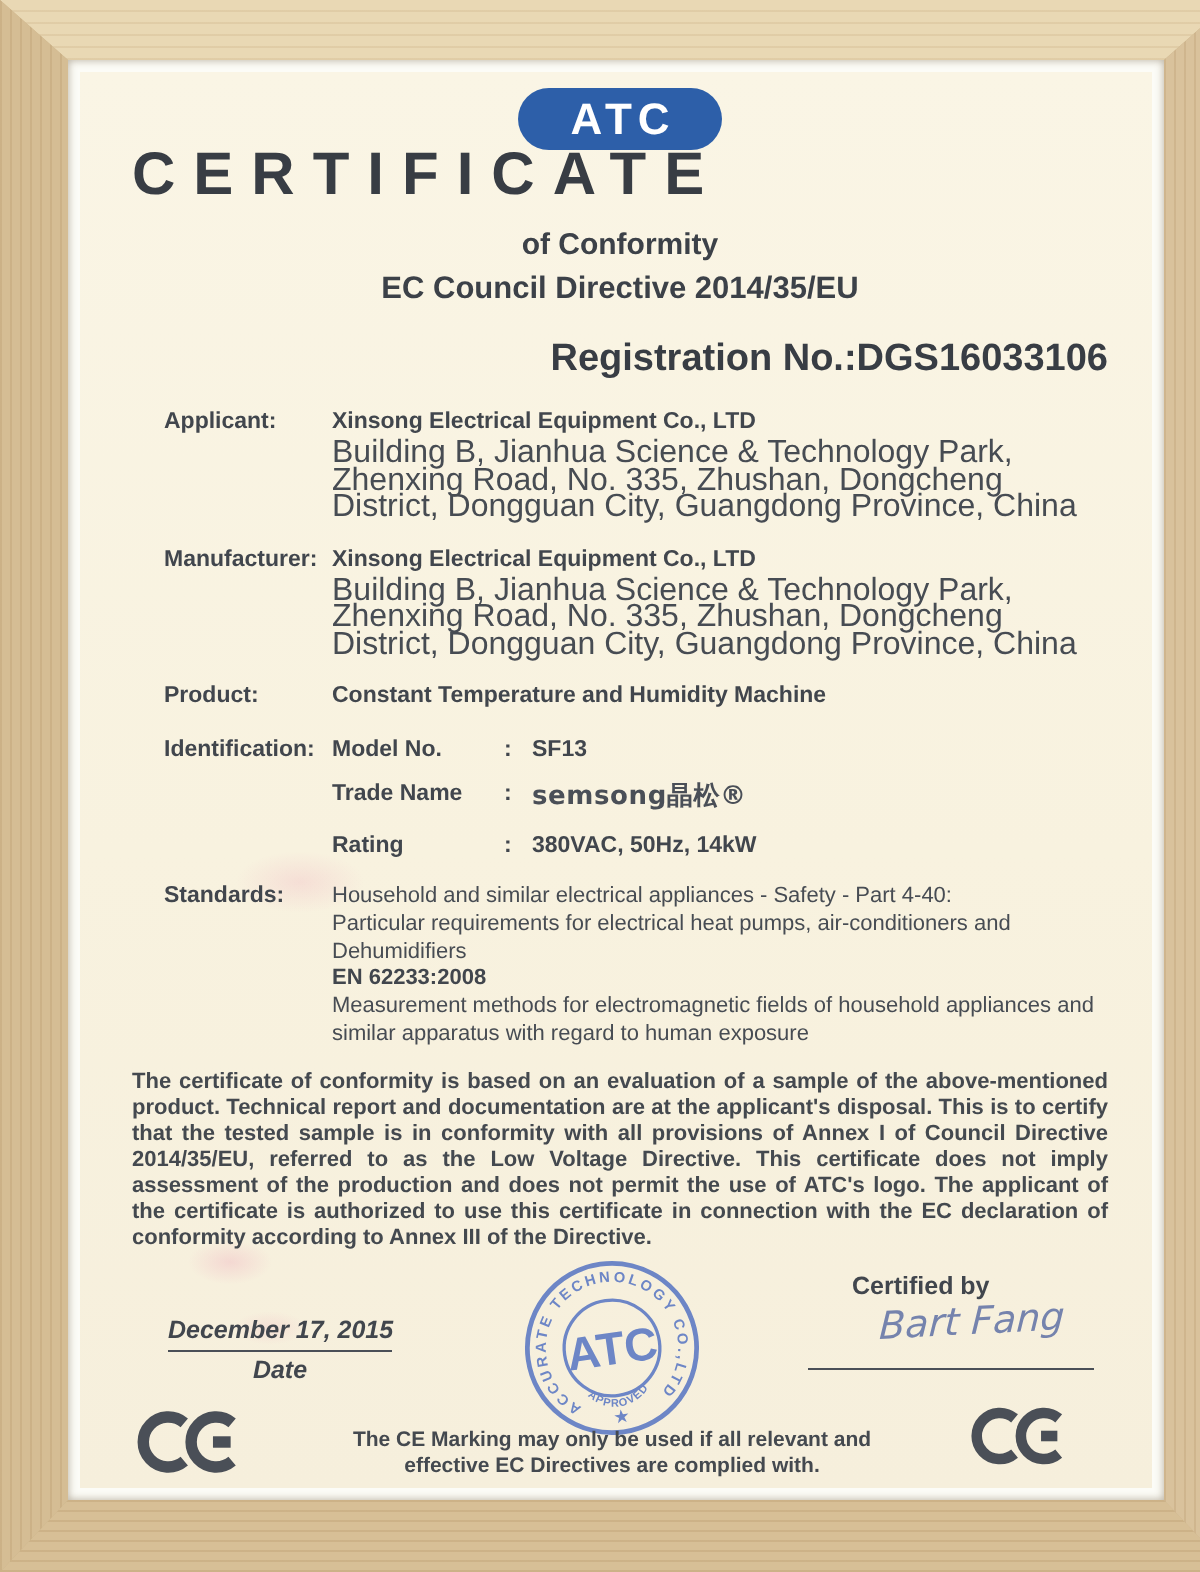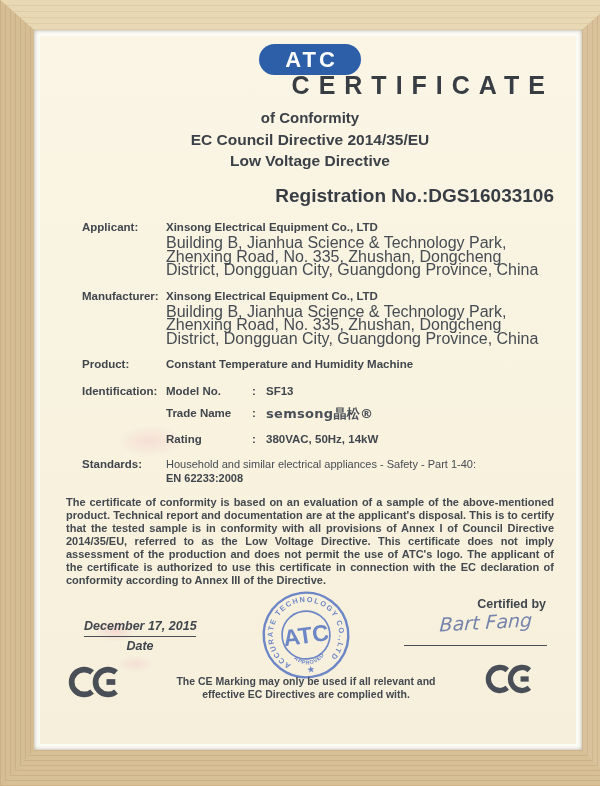--- a/index.html
+++ b/index.html
@@ -19,21 +19,21 @@
     background:
       radial-gradient(ellipse 46px 22px at 110px 405px, rgba(232,120,165,.16), transparent 70%),
       radial-gradient(ellipse 30px 16px at 75px 595px, rgba(232,120,165,.20), transparent 70%),
       radial-gradient(ellipse 26px 12px at 95px 628px, rgba(232,120,165,.14), transparent 70%),
       linear-gradient(180deg,#faf5e5 0%,#f8f2df 55%,#f6efdc 100%);
     color:#41464d;padding:6px 22px 0 26px;box-sizing:border-box;}
 
   
   .logo-pill{width:102px;height:31px;margin:2px auto 0;background:#2d5fa9;border-radius:16px;display:flex;align-items:center;justify-content:center;}
   .logo-pill span{color:#fff;font-weight:bold;font-size:22px;letter-spacing:3px;padding-left:3px;}
-  .title{margin-top:-4px;text-align:right;font-weight:bold;font-size:25px;letter-spacing:9px;color:#383d44;white-space:nowrap;}
+  .title{margin-top:-4px;text-align:left;font-weight:bold;font-size:30px;letter-spacing:9px;color:#383d44;white-space:nowrap;}
   .subtitle{margin-top:9px;text-align:center;font-weight:bold;font-size:15px;color:#3c4148;}
   .directive{margin-top:5px;text-align:center;font-weight:bold;font-size:15.5px;color:#3c4148;}
   .directive.second{margin-top:3px;}
   .registration{margin-top:15px;text-align:right;font-weight:bold;font-size:19px;color:#383d44;}
 
   
   .row{display:grid;grid-template-columns:84px 1fr;margin:13px 0 0 16px;font-size:11.5px;}
   .row .lbl{font-weight:bold;}
   .row .name{font-weight:bold;}
   .row .addr{font-weight:normal;font-size:16px;line-height:13.5px;margin-top:3px;color:#474c53;}
@@ -43,21 +43,21 @@
   .ident-row .ival{font-weight:bold;}
   .trade-logo{font-family:"DejaVu Sans",sans-serif;font-weight:bold;font-size:13px;letter-spacing:.3px;color:#4a4f57;margin-top:-2px;}
   .std-line{line-height:13.8px;font-size:11px;color:#474c53;}
   .std-line.b{font-weight:bold;color:#41464d;}
 
   
   .declaration{margin:10px 0 0 0;font-size:11px;font-weight:bold;line-height:13.1px;text-align:justify;color:#44494f;}
 
   
   .cluster{position:relative;height:164px;margin-top:2px;}
-  .certified{position:absolute;left:360px;top:8px;width:120px;text-align:right;font-weight:bold;font-size:12.5px;}
+  .certified{position:absolute;left:360px;top:8px;width:120px;text-align:left;font-weight:bold;font-size:12.5px;}
   .signature{position:absolute;left:350px;top:22px;width:140px;text-align:center;font-size:19px;font-style:italic;color:#7583ad;transform:rotate(-3deg) skewX(-6deg);font-family:"DejaVu Sans",sans-serif;}
   .sig-line{position:absolute;left:338px;top:56px;width:143px;border-top:1.5px solid #4a4f57;}
   .date-group{position:absolute;left:18px;top:30px;width:112px;text-align:center;font-style:italic;}
   .date-value{font-weight:bold;font-size:12.5px;border-bottom:1.5px solid #4a4f57;padding-bottom:3px;white-space:nowrap;}
   .date-label{font-weight:bold;font-size:12.5px;margin-top:2px;}
   .stamp{position:absolute;left:194px;top:0px;width:92px;height:92px;opacity:.82;transform:rotate(-8deg);}
   .ce-left{position:absolute;left:2px;top:76px;}
   .ce-right{position:absolute;left:419px;top:74px;}
   .ce-note{position:absolute;left:100px;top:86px;width:280px;text-align:center;font-weight:bold;font-size:10.5px;line-height:12.5px;color:#44494f;}
   .issuer{position:absolute;left:0;top:120px;width:100%;font-weight:bold;font-size:10.5px;line-height:13px;color:#44494f;}
@@ -74,21 +74,20 @@
   <div class="mat"></div>
 
   <div class="paper">
 
     <div class="logo-pill">
       <span>ATC</span>
     </div>
     <div class="title">CERTIFICATE</div>
     <div class="subtitle">of Conformity</div>
     <div class="directive">EC Council Directive 2014/35/EU</div>
-    <div class="directive second">Low Voltage Directive</div>
     <div class="registration">Registration No.:DGS16033106</div>
 
     <div class="row" style="margin-top:14px;">
       <div class="lbl">Applicant:</div>
       <div>
         <div class="name">Xinsong Electrical Equipment Co., LTD</div>
         <div class="addr">Building B, Jianhua Science &amp; Technology Park, Zhenxing Road, No. 335, Zhushan, Dongcheng District, Dongguan City, Guangdong Province, China</div>
       </div>
     </div>
 
@@ -122,22 +121,24 @@
           <span class="iname">Rating</span>
           <span class="isep">:</span>
           <span class="ival">380VAC, 50Hz, 14kW</span>
         </div>
       </div>
     </div>
 
     <div class="row" style="margin-top:3px;">
       <div class="lbl">Standards:</div>
       <div>
-        <div class="std-line">Household and similar electrical appliances - Safety - Part 1-40:</div>
+        <div class="std-line">Household and similar electrical appliances - Safety - Part 4-40:</div>
+        <div class="std-line">Particular requirements for electrical heat pumps, air-conditioners and Dehumidifiers</div>
         <div class="std-line b">EN 62233:2008</div>
+        <div class="std-line">Measurement methods for electromagnetic fields of household appliances and similar apparatus with regard to human exposure</div>
       </div>
     </div>
 
     <p class="declaration">The certificate of conformity is based on an evaluation of a sample of the above-mentioned product. Technical report and documentation are at the applicant's disposal. This is to certify that the tested sample is in conformity with all provisions of Annex I of Council Directive 2014/35/EU, referred to as the Low Voltage Directive. This certificate does not imply assessment of the production and does not permit the use of ATC's logo. The applicant of the certificate is authorized to use this certificate in connection with the EC declaration of conformity according to Annex III of the Directive.</p>
 
     <div class="cluster">
 
       <svg class="stamp" viewBox="-50 -50 100 100">
         <circle cx="0" cy="0" r="46" fill="none" stroke="#4f6fc2" stroke-width="2.6"></circle>
         <circle cx="0" cy="0" r="26" fill="none" stroke="#4f6fc2" stroke-width="1.8"></circle>

